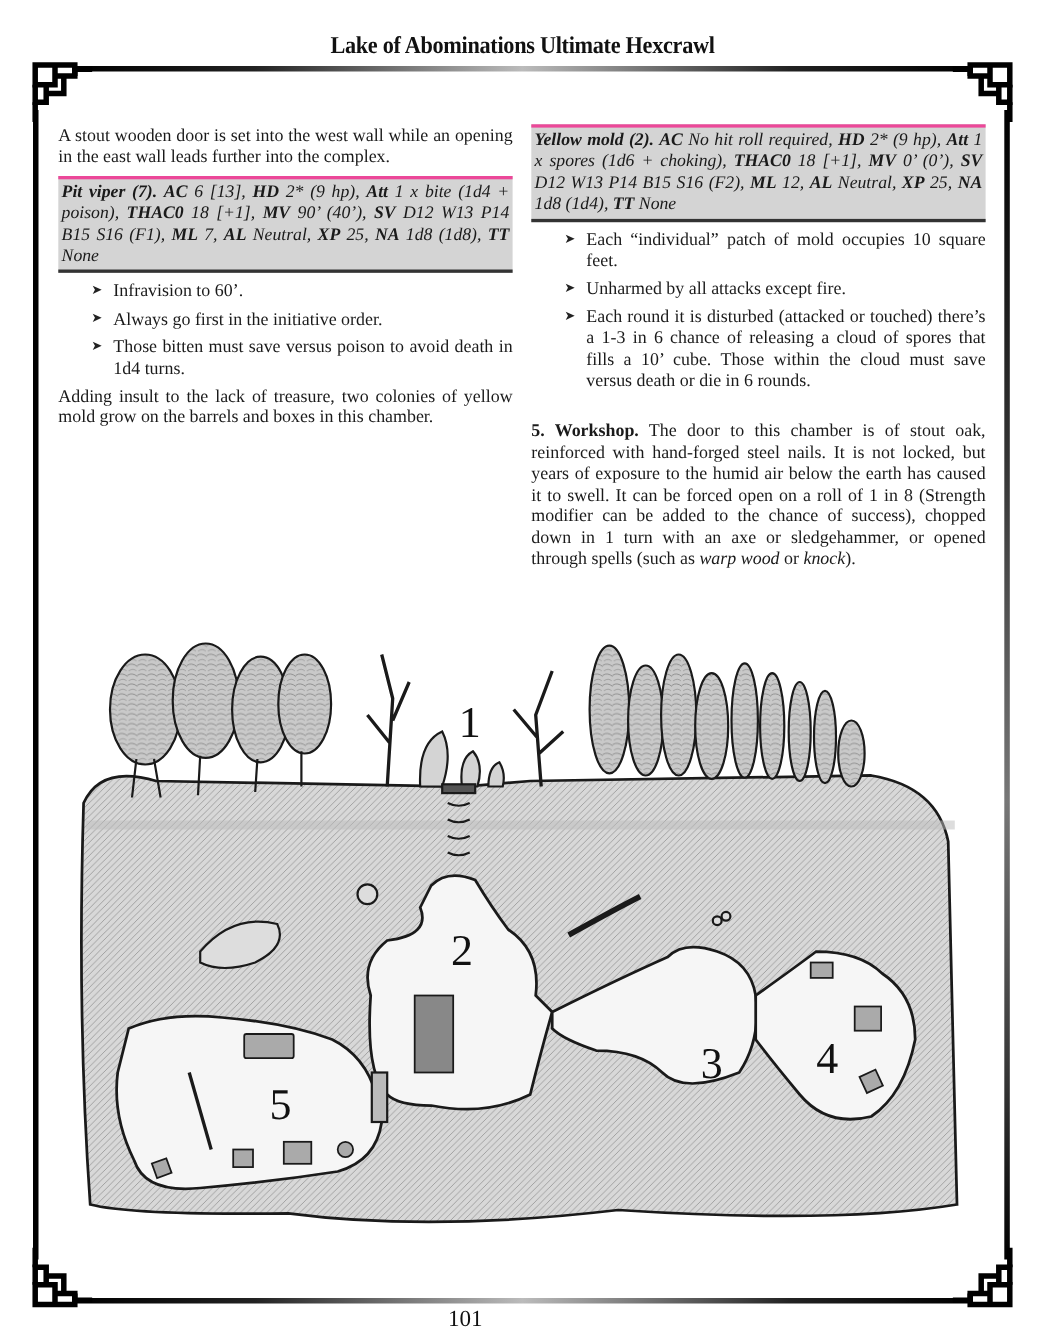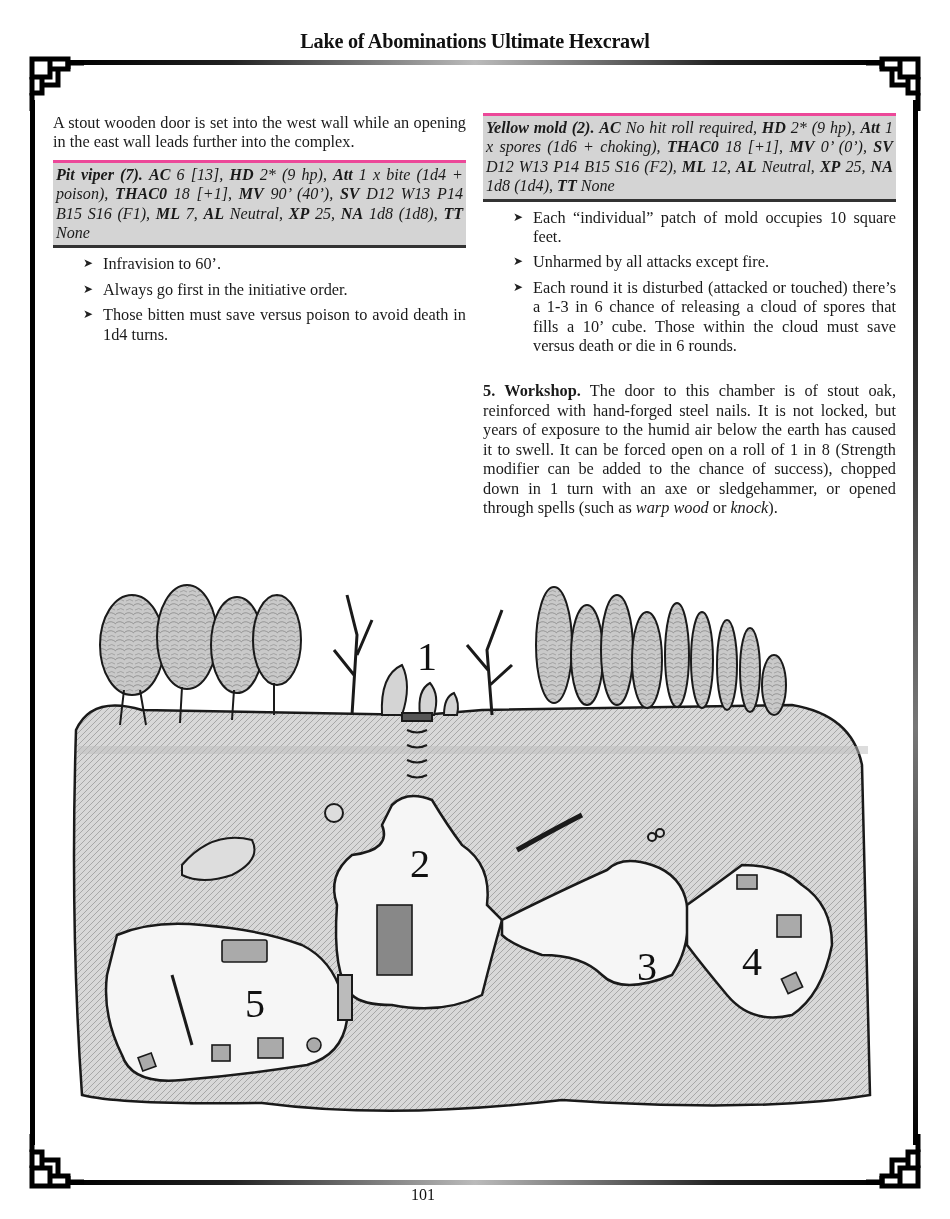--- a/index.html
+++ b/index.html
@@ -37,21 +37,21 @@
   }
   .stat b { font-weight: bold; }
 
   ul.bullets { list-style: none; margin: 0 0 6px 0; }
   ul.bullets li { position: relative; padding-left: 50px; text-align: justify; margin-bottom: 6px; }
   ul.bullets li .arrow { position: absolute; left: 30px; top: 0; font-size: 12px; color: #222; }
 
   
   .map { position: absolute; left: 62px; top: 575px; width: 832px; height: 555px; }
 
-  .folio { position: absolute; top: 1186px; left: 0; width: 846px; text-align: center; font-size: 16px; color: #111; }
+  .folio { position: absolute; top: 1186px; left: 0; width: 846px; text-align: center; font-size: 21px; color: #111; }
 </style>
 </head>
 <body>
 
 <div class="running-head">Lake of Abominations Ultimate Hexcrawl</div>
 
 <div>
   <div class="frame-line frame-top"></div>
   <div class="frame-line frame-bottom"></div>
   <div class="frame-line frame-left"></div>
@@ -112,20 +112,21 @@
     <b>NA</b> <span>1d8 (1d8),</span>
     <b>TT</b> <span>None</span>
   </div>
 
   <ul class="bullets">
     <li><span class="arrow">➤</span><span>Infravision to 60’.</span></li>
     <li><span class="arrow">➤</span><span>Always go first in the initiative order.</span></li>
     <li><span class="arrow">➤</span><span>Those bitten must save versus poison to avoid death in 1d4 turns.</span></li>
   </ul>
 
+  <p>Adding insult to the lack of treasure, two colonies of yellow mold grow on the barrels and boxes in this chamber.</p>
 </div>
 
 <div class="col col-right">
   <div class="stat">
     <b>Yellow mold (2).</b>
     <b>AC</b> <span>No hit roll required,</span>
     <b>HD</b> <span>2* (9 hp),</span>
     <b>Att</b> <span>1 x spores (1d6 + choking),</span>
     <b>THAC0</b> <span>18 [+1],</span>
     <b>MV</b> <span>0’ (0’),</span>

